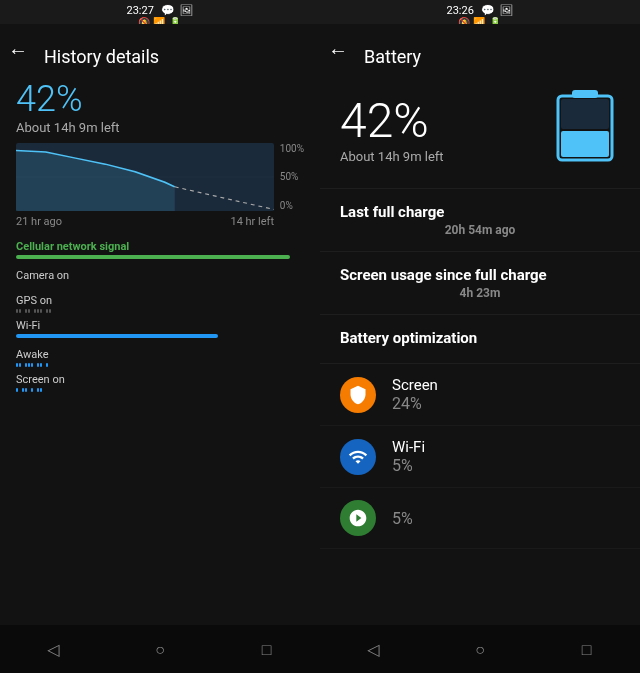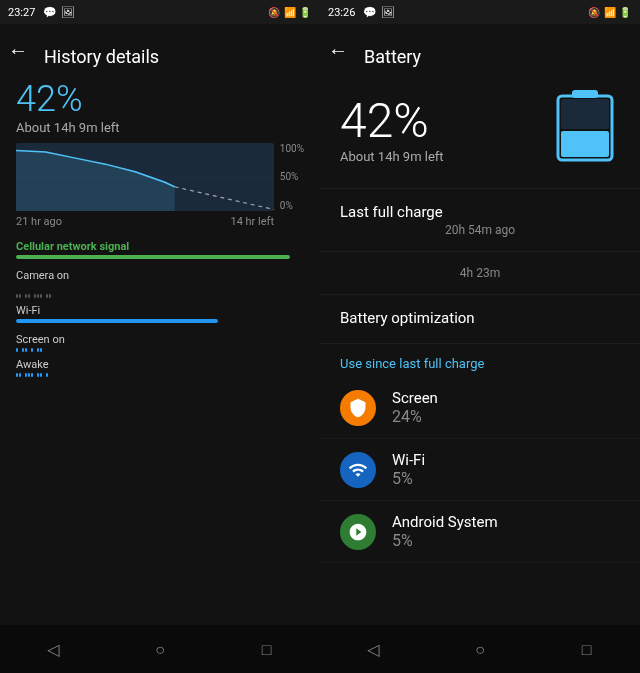--- a/index.html
+++ b/index.html
@@ -27,20 +27,21 @@
     .status-bar {
       height: 24px;
       background: #1a1a1a;
       display: flex;
       align-items: center;
       justify-content: space-between;
       padding: 4px 8px;
       font-size: 11px;
       color: #fff;
       flex-shrink: 0;
+      flex-direction: column;
     }
 
     .status-left { display: flex; align-items: center; gap: 4px; }
     .status-right { display: flex; align-items: center; gap: 3px; }
 
     
     .top-bar {
       height: 48px;
       display: flex;
       align-items: center;
@@ -219,20 +220,21 @@
     
     .battery-icon-svg {
       width: 70px;
       height: 80px;
     }
 
     
     .list-item {
       padding: 14px 20px;
       border-bottom: 1px solid #1e1e1e;
+      font-weight: bold;
     }
 
     .list-item-label {
       font-size: 15px;
       color: #fff;
       margin-bottom: 2px;
     }
 
     .list-item-sub {
       font-size: 12px;
@@ -348,20 +350,21 @@
       </div>
     </div>
 
     <div class="usage-row">
       <div class="usage-label">Camera on</div>
       <div class="usage-dots">
       </div>
     </div>
 
     <div class="usage-row">
+      <div class="usage-label">GPS on</div>
       <div class="usage-dots">
         <div class="dot"></div>
           <div class="dot"></div>
           <div class="dot" style="opacity:0"></div>
         <div class="dot"></div>
           <div class="dot"></div>
           <div class="dot" style="opacity:0"></div>
         <div class="dot"></div>
           <div class="dot"></div>
           <div class="dot"></div>
@@ -372,48 +375,48 @@
     </div>
 
     <div class="usage-row">
       <div class="usage-label">Wi-Fi</div>
       <div class="usage-bar-container">
         <div class="usage-bar-blue" style="width:70%;"></div>
       </div>
     </div>
 
     <div class="usage-row">
+      <div class="usage-label">Awake</div>
+      <div class="usage-dots">
+        <div class="dot dot-blue"></div>
+          <div class="dot dot-blue"></div>
+        <div class="dot" style="opacity:0"></div>
+        <div class="dot dot-blue"></div>
+          <div class="dot dot-blue"></div>
+          <div class="dot dot-blue"></div>
+        <div class="dot" style="opacity:0"></div>
+        <div class="dot dot-blue"></div>
+          <div class="dot dot-blue"></div>
+        <div class="dot" style="opacity:0"></div>
+        <div class="dot dot-blue"></div>
+      </div>
+    </div>
+
+    <div class="usage-row">
       <div class="usage-label">Screen on</div>
       <div class="usage-dots">
         <div class="dot dot-blue"></div>
         <div class="dot" style="opacity:0"></div>
         <div class="dot dot-blue"></div>
           <div class="dot dot-blue"></div>
         <div class="dot" style="opacity:0"></div>
         <div class="dot dot-blue"></div>
         <div class="dot" style="opacity:0"></div>
         <div class="dot dot-blue"></div>
           <div class="dot dot-blue"></div>
-      </div>
-    </div>
-
-    <div class="usage-row">
-      <div class="usage-label">Awake</div>
-      <div class="usage-dots">
-        <div class="dot dot-blue"></div>
-          <div class="dot dot-blue"></div>
-        <div class="dot" style="opacity:0"></div>
-        <div class="dot dot-blue"></div>
-          <div class="dot dot-blue"></div>
-          <div class="dot dot-blue"></div>
-        <div class="dot" style="opacity:0"></div>
-        <div class="dot dot-blue"></div>
-          <div class="dot dot-blue"></div>
-        <div class="dot" style="opacity:0"></div>
-        <div class="dot dot-blue"></div>
       </div>
     </div>
   </div>
 
   <div class="nav-bar">
     <div class="nav-icon">◁</div>
     <div class="nav-icon">○</div>
     <div class="nav-icon">□</div>
   </div>
 </div>
@@ -458,29 +461,29 @@
     </div>
 
     <div class="divider"></div>
 
     <div class="list-item">
       <div class="list-item-label">Last full charge</div>
       <div class="list-item-sub">20h 54m ago</div>
     </div>
 
     <div class="list-item">
+      <div class="list-item-label">Screen usage since full charge</div>
       <div class="list-item-sub">4h 23m</div>
     </div>
 
 
     <div class="list-item">
       <div class="list-item-label">Battery optimization</div>
     </div>
 
-    <div class="section-header">Use since last full charge</div>
 
     <div class="app-item">
       <div class="app-icon app-icon-screen">
         <svg width="20" height="20" viewBox="0 0 24 24" fill="white">
           <path d="M12 1L3 5v6c0 5.55 3.84 10.74 9 12 5.16-1.26 9-6.45 9-12V5l-9-4z"></path>
         </svg>
       </div>
       <div class="app-info">
         <div class="app-name">Screen</div>
         <div class="app-percent">24%</div>
@@ -499,21 +502,20 @@
       </div>
     </div>
 
     <div class="app-item">
       <div class="app-icon app-icon-android">
         <svg width="20" height="20" viewBox="0 0 24 24" fill="white">
           <path d="M12 2C6.48 2 2 6.48 2 12s4.48 10 10 10 10-4.48 10-10S17.52 2 12 2zm-2 14.5v-9l6 4.5-6 4.5z"></path>
         </svg>
       </div>
       <div class="app-info">
-        <div class="app-name">Android System</div>
         <div class="app-percent">5%</div>
       </div>
     </div>
 
   </div>
 
   <div class="nav-bar">
     <div class="nav-icon">◁</div>
     <div class="nav-icon">○</div>
     <div class="nav-icon">□</div>

